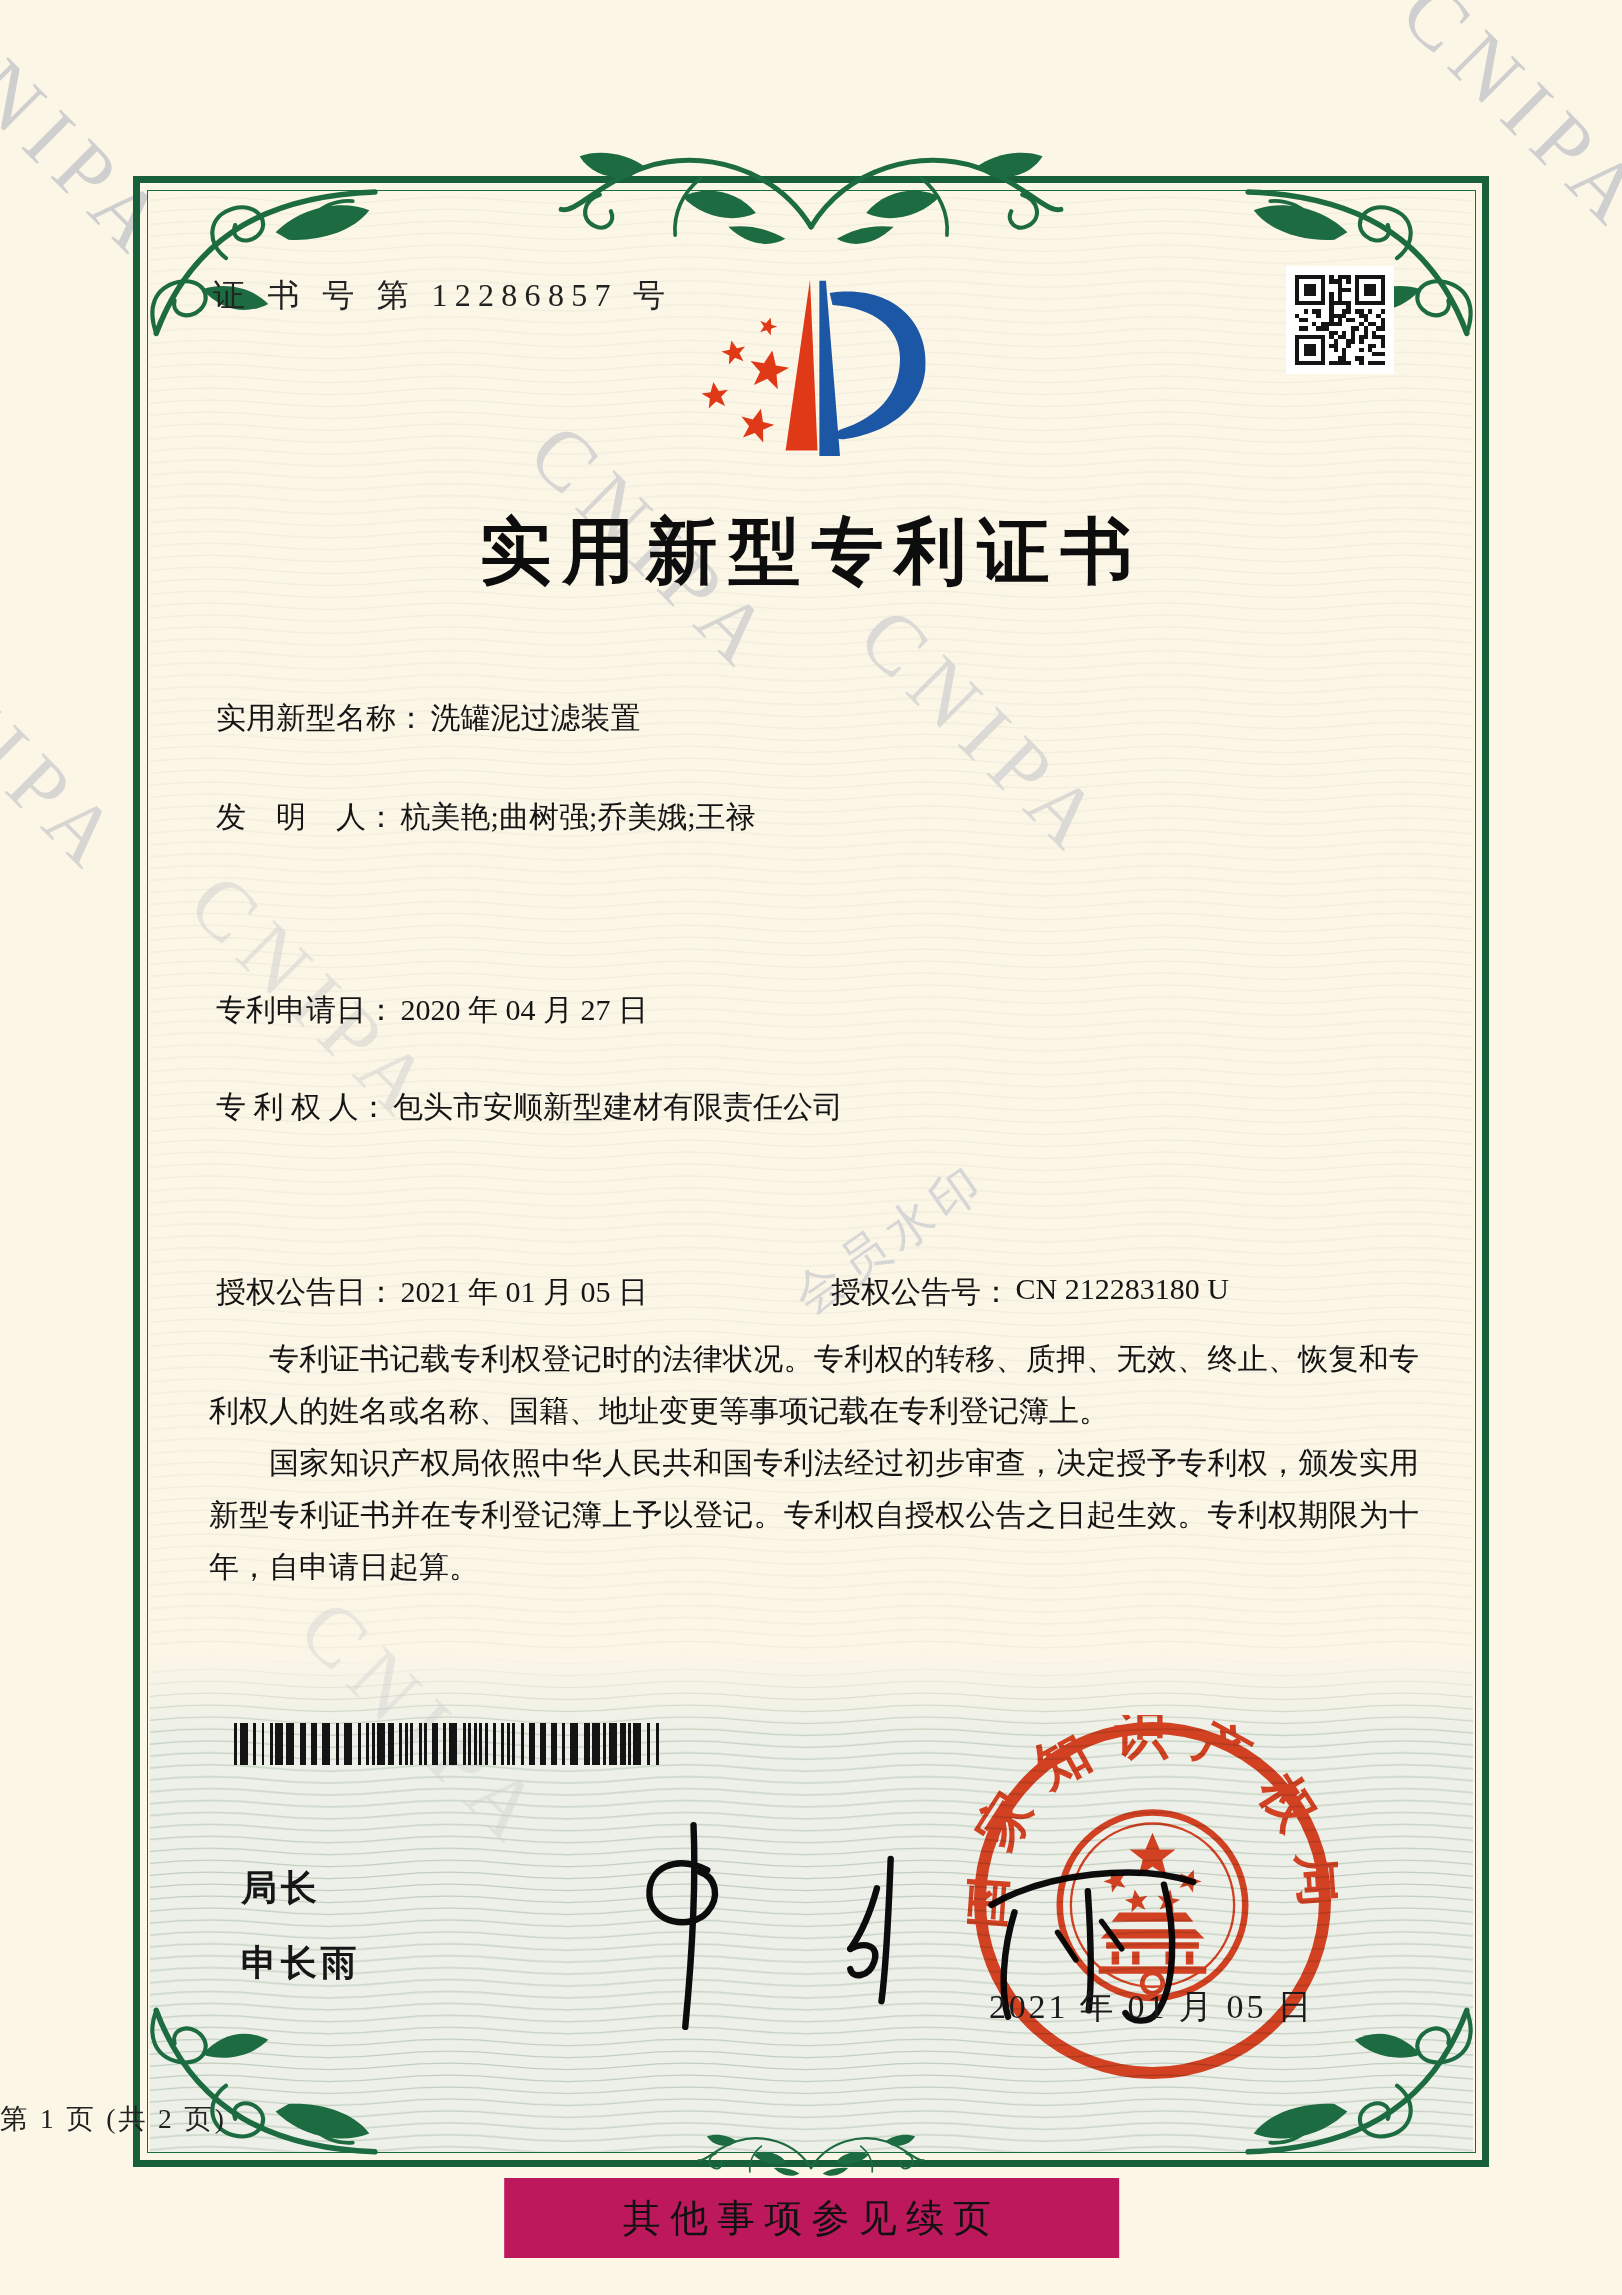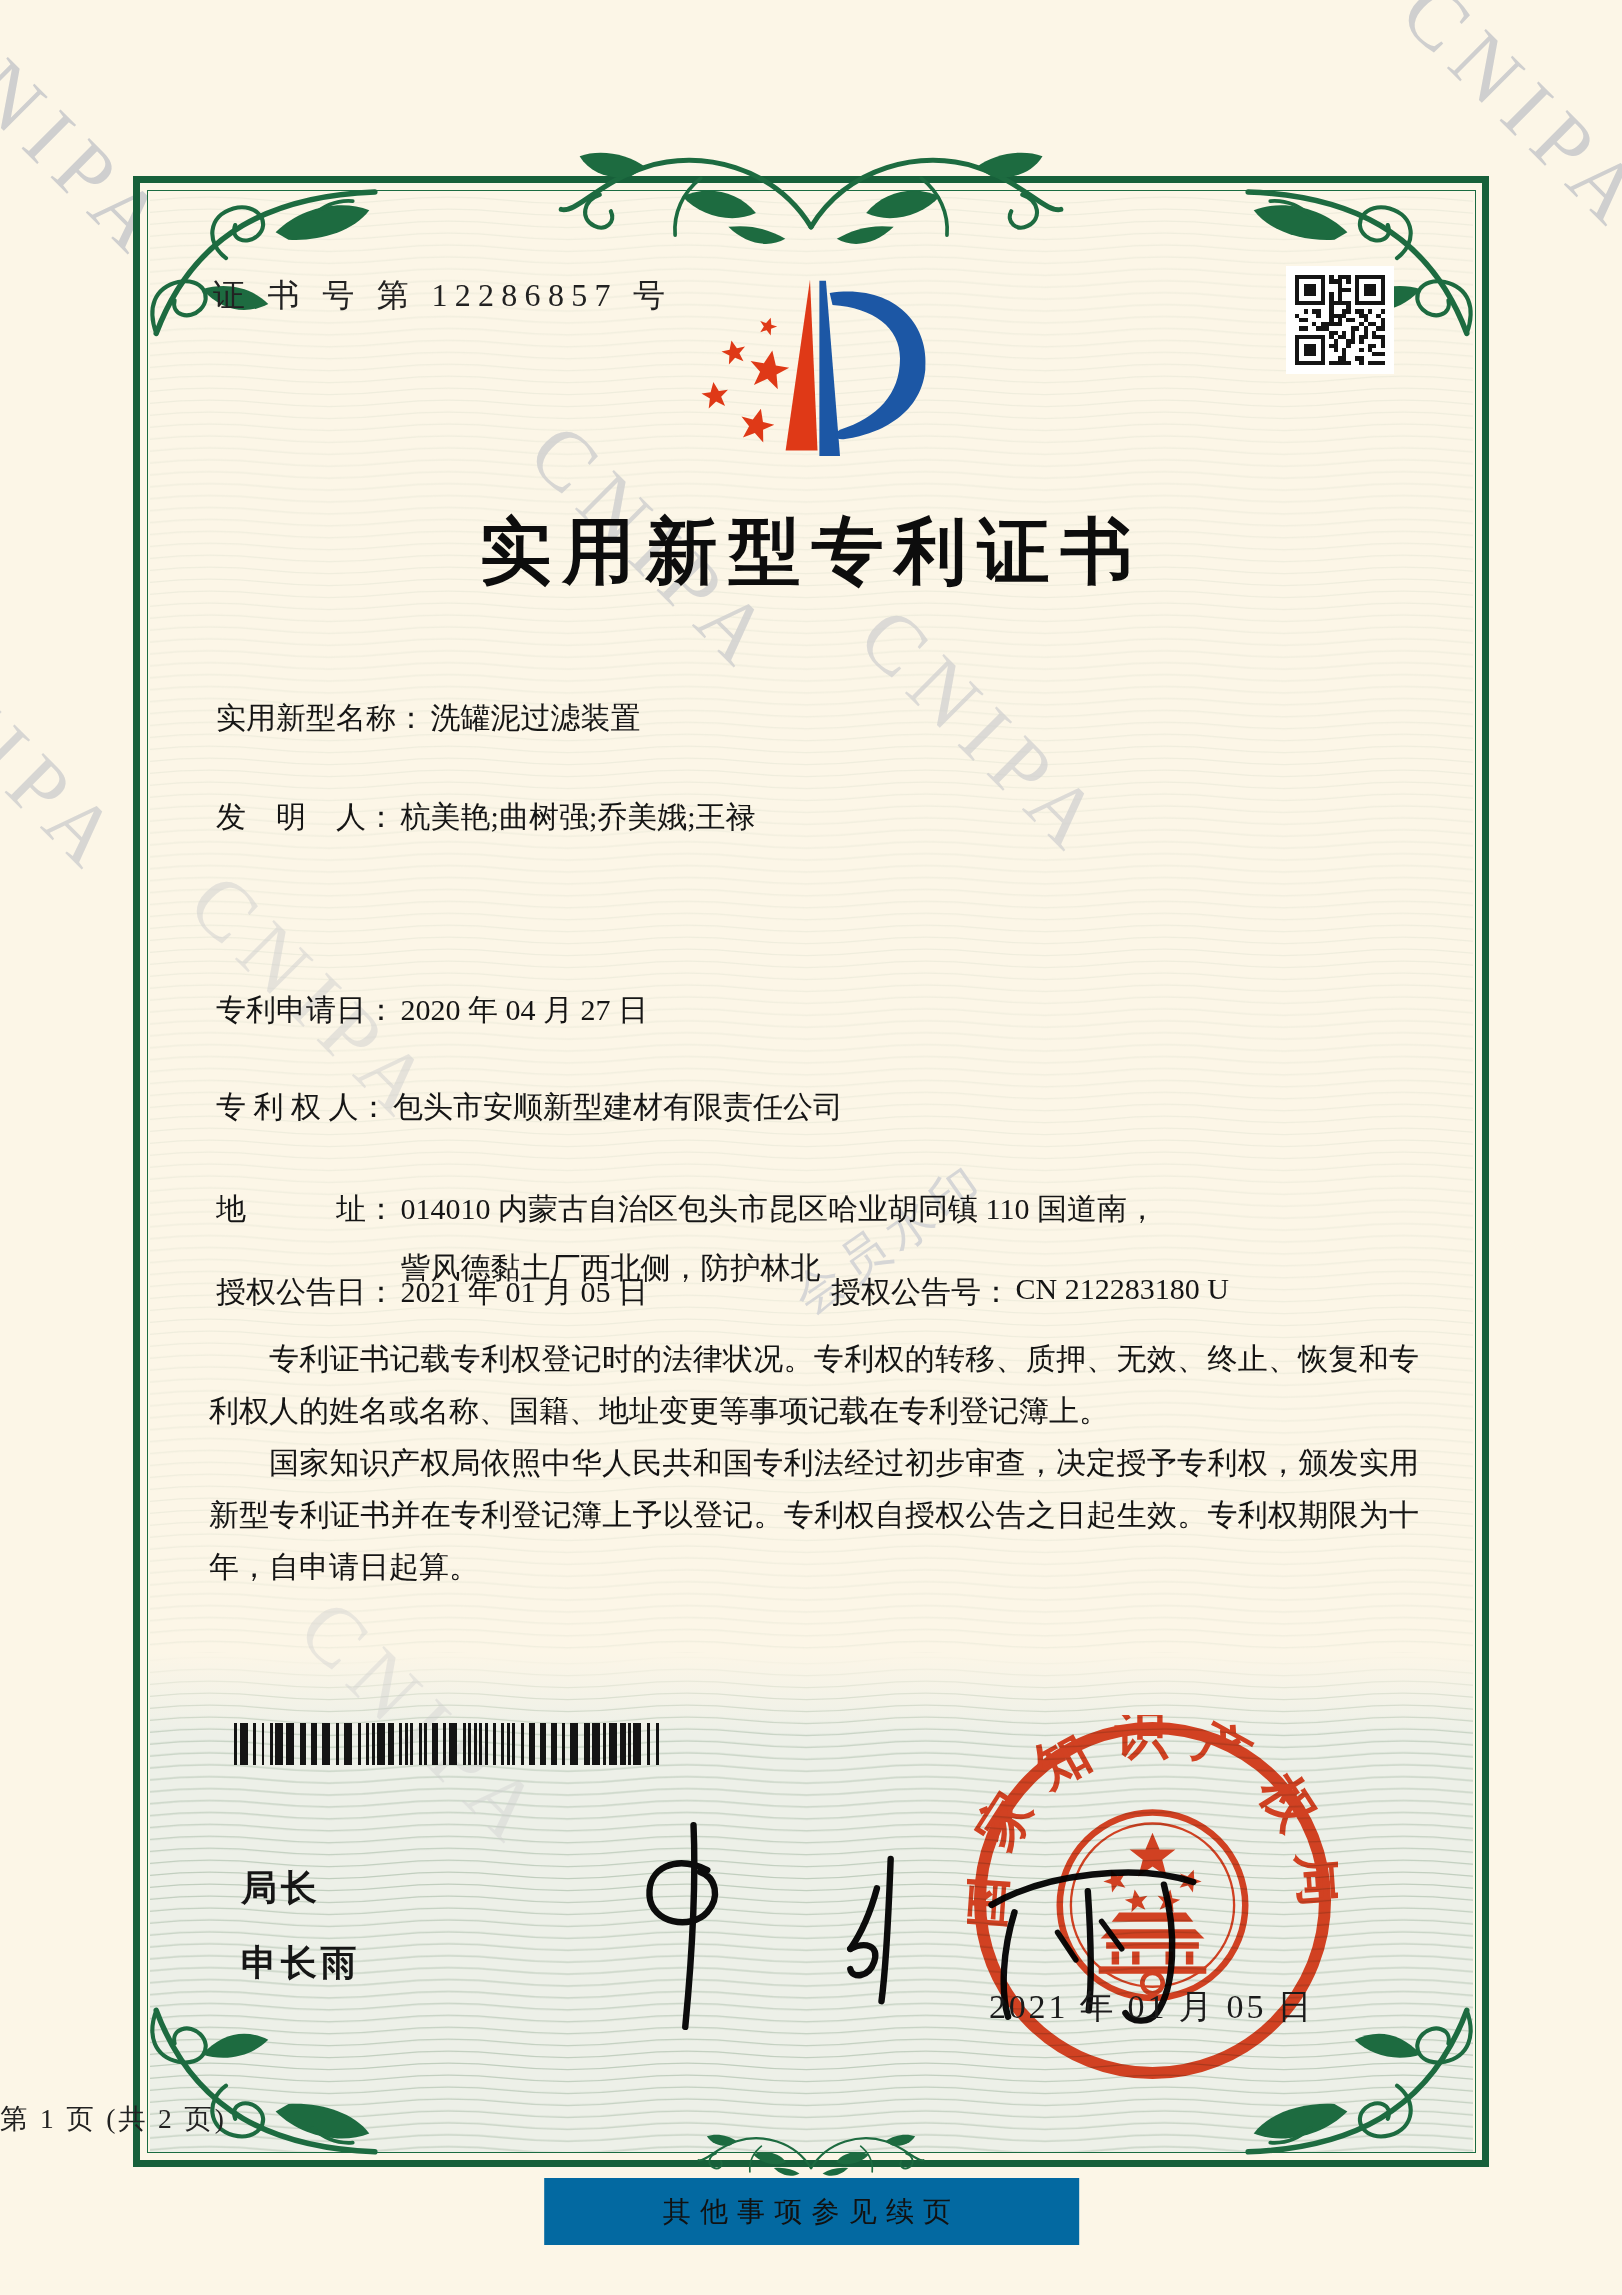--- a/index.html
+++ b/index.html
@@ -46,21 +46,21 @@
             font-family:"Liberation Sans","DejaVu Sans",sans-serif;color:#161616;letter-spacing:3.7px;}
   .sig-script{position:absolute;left:551px;top:1804px;}
   
   .seal{position:absolute;left:967px;top:1715px;mix-blend-mode:multiply;opacity:.94;}
   .seal-date{position:absolute;left:989px;top:1984px;width:323px;text-align:center;
              font-size:34px;color:#1b1b1b;letter-spacing:2.8px;white-space:pre;}
   
   .page-info{position:absolute;left:0;top:2101px;width:1623px;text-align:left;
              font-size:27.5px;letter-spacing:2.8px;color:#222;}
   .continuation{position:absolute;left:50%;top:2178px;transform:translateX(-50%);
-             background:#0369a1;padding:14.7px 119px;font-size:28px;letter-spacing:9.2px;color:#111;}
+             background:#be185d;padding:14.7px 119px;font-size:38px;letter-spacing:9.2px;color:#111;}
   .orn{position:absolute;left:0;top:0;width:1623px;height:2296px;pointer-events:none;}
 </style>
 </head>
 <body>
 
 <div class="page">
 
   <svg width="0" height="0" style="position:absolute">
     <defs>
       <pattern id="wv" width="260" height="13" patternUnits="userSpaceOnUse">
@@ -284,24 +284,20 @@
     <span class="fvalue">杭美艳;曲树强;乔美娥;王禄</span>
   </div>
   <div class="row" style="top:990px">
     <span class="flabel">专利申请日：</span>
     <span class="fvalue">2020 年 04 月 27 日</span>
   </div>
   <div class="row" style="top:1087px">
     <span class="flabel">专 利 权 人：</span>
     <span class="fvalue">包头市安顺新型建材有限责任公司</span>
   </div>
-  <div class="row" style="top:1179px">
-    <span class="flabel" style="line-height:59px">地　　　址：</span>
-    <span class="fvalue addr-value"><span>014010 内蒙古自治区包头市昆区哈业胡同镇 110 国道南，</span><br><span>訾风德黏土厂西北侧，防护林北</span></span>
-  </div>
   <div class="row" style="top:1272px">
     <span class="grant-group1">
       <span>授权公告日：</span>
       <span class="fvalue">2021 年 01 月 05 日</span>
     </span>
     <span>授权公告号：</span>
     <span class="fvalue">CN 212283180 U</span>
   </div>
 
   <div class="body-text">

